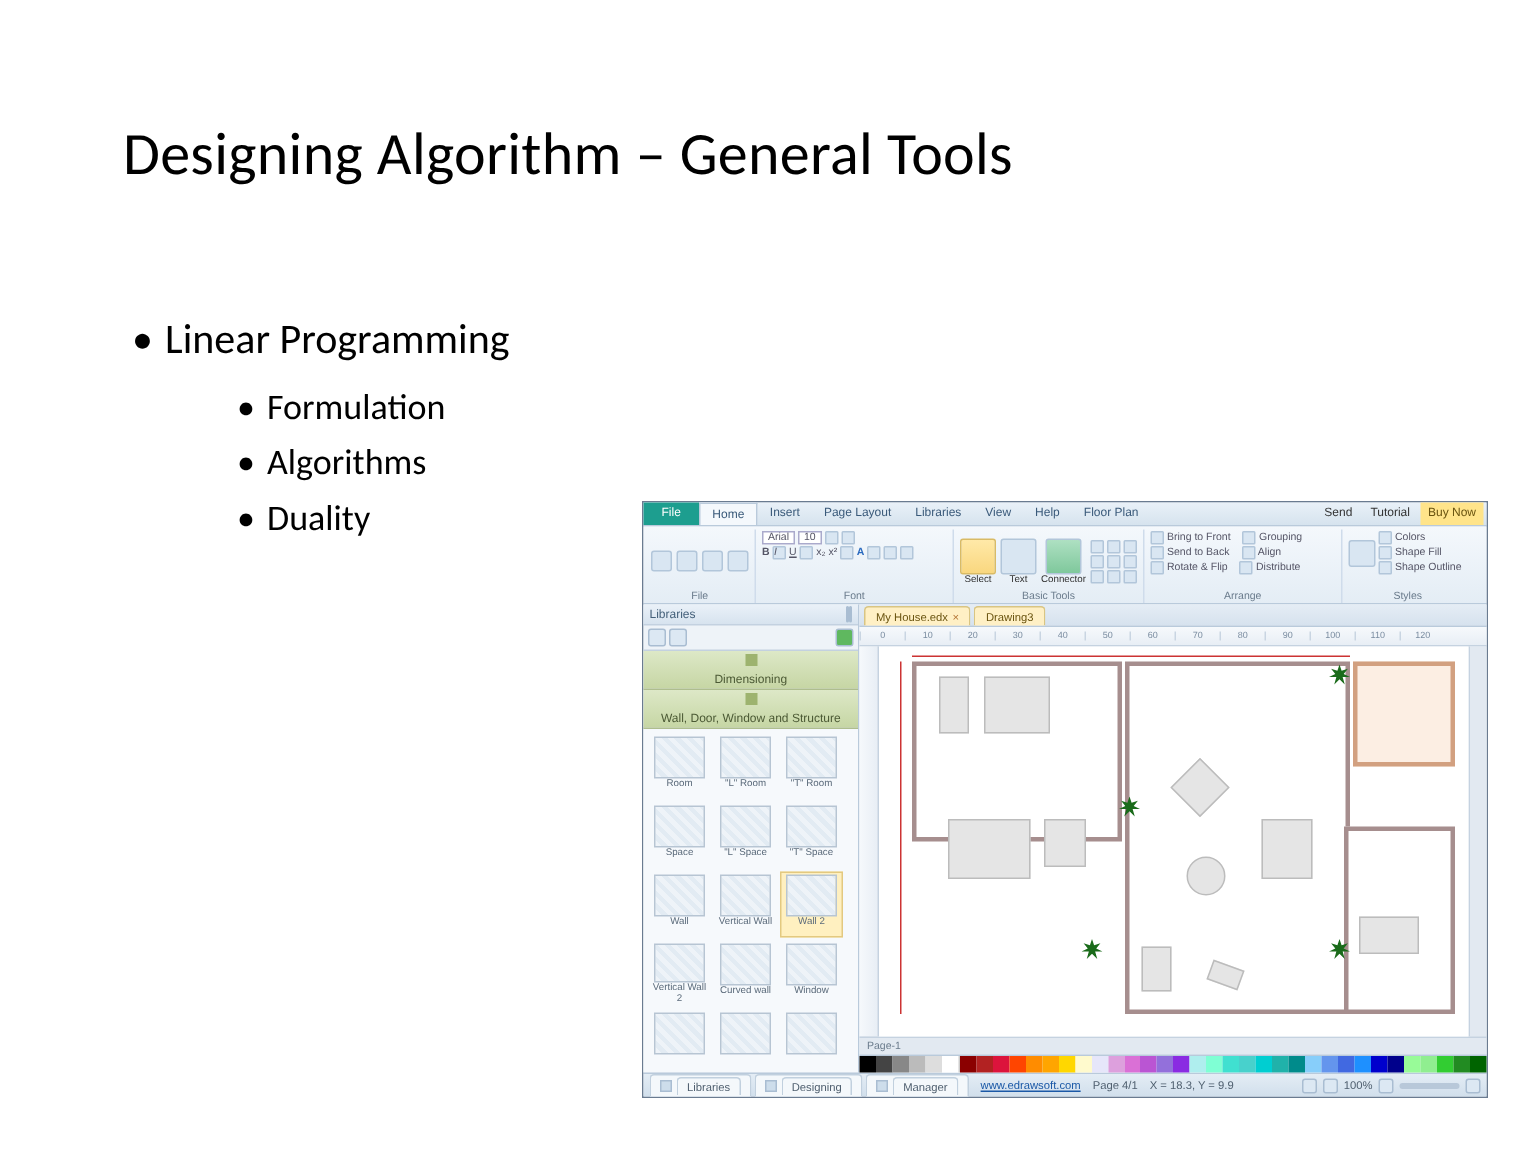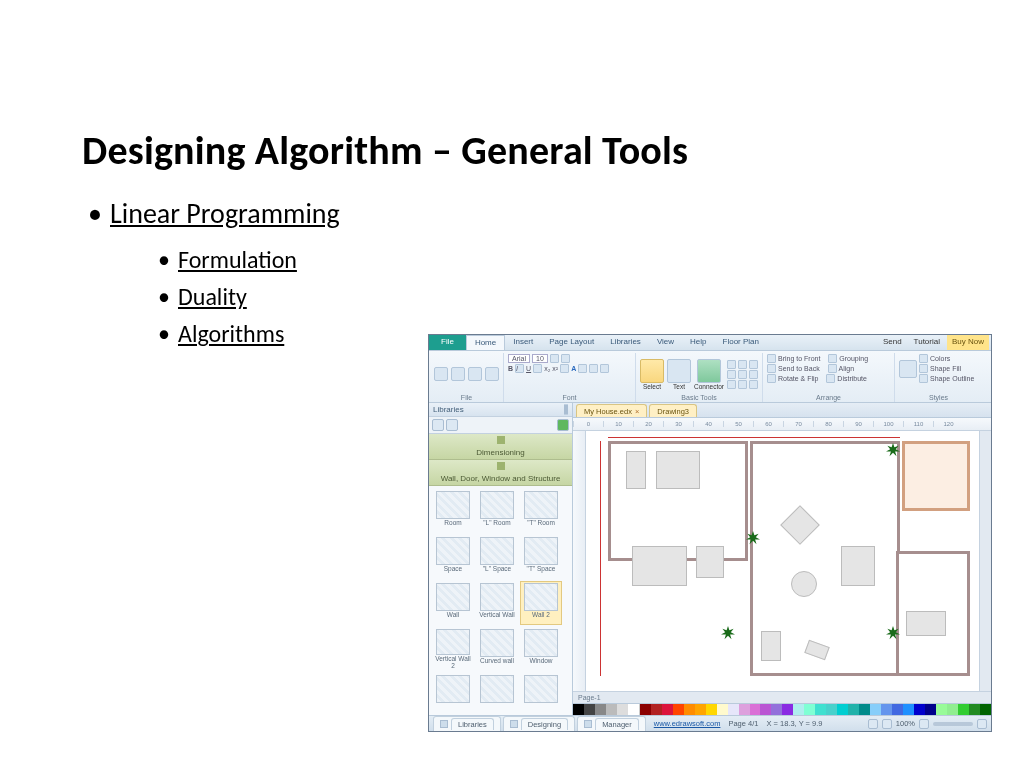--- a/index.html
+++ b/index.html
@@ -10,30 +10,28 @@
     font-family: "Calibri Light", Calibri, "Segoe UI", Arial, sans-serif;
     color: #000;
     position: relative;
     overflow: hidden;
   }
   .slide-title {
     position: absolute;
     top: 78px;
     left: 82px;
     font-size: 40px;
-    font-weight: 700;
+    font-weight: 400;
     letter-spacing: 0.2px;
-    margin-top: 48px;
   }
   .bullets {
     position: absolute;
-    top: 196px;
+    top: 208px;
     left: 88px;
     list-style: none;
-    text-decoration: underline;
   }
   .bullets > li {
     font-size: 28px;
     font-weight: 300;
     position: relative;
     padding-left: 22px;
     line-height: 1.25;
   }
   .bullets > li::before {
     content: "•";
@@ -301,22 +299,22 @@
 </style>
 </head>
 <body>
 
 <h1 class="slide-title">Designing Algorithm – General Tools</h1>
 <ul class="bullets">
   <li>
     <span>Linear Programming</span>
     <ul class="sub">
       <li>Formulation</li>
+      <li>Algorithms</li>
       <li>Duality</li>
-      <li>Algorithms</li>
     </ul>
   </li>
 </ul>
 
 <div class="app">
 
 
   <div class="ribbon-tabs">
     <span class="rtab file">File</span>
     <span class="rtab active">Home</span>

